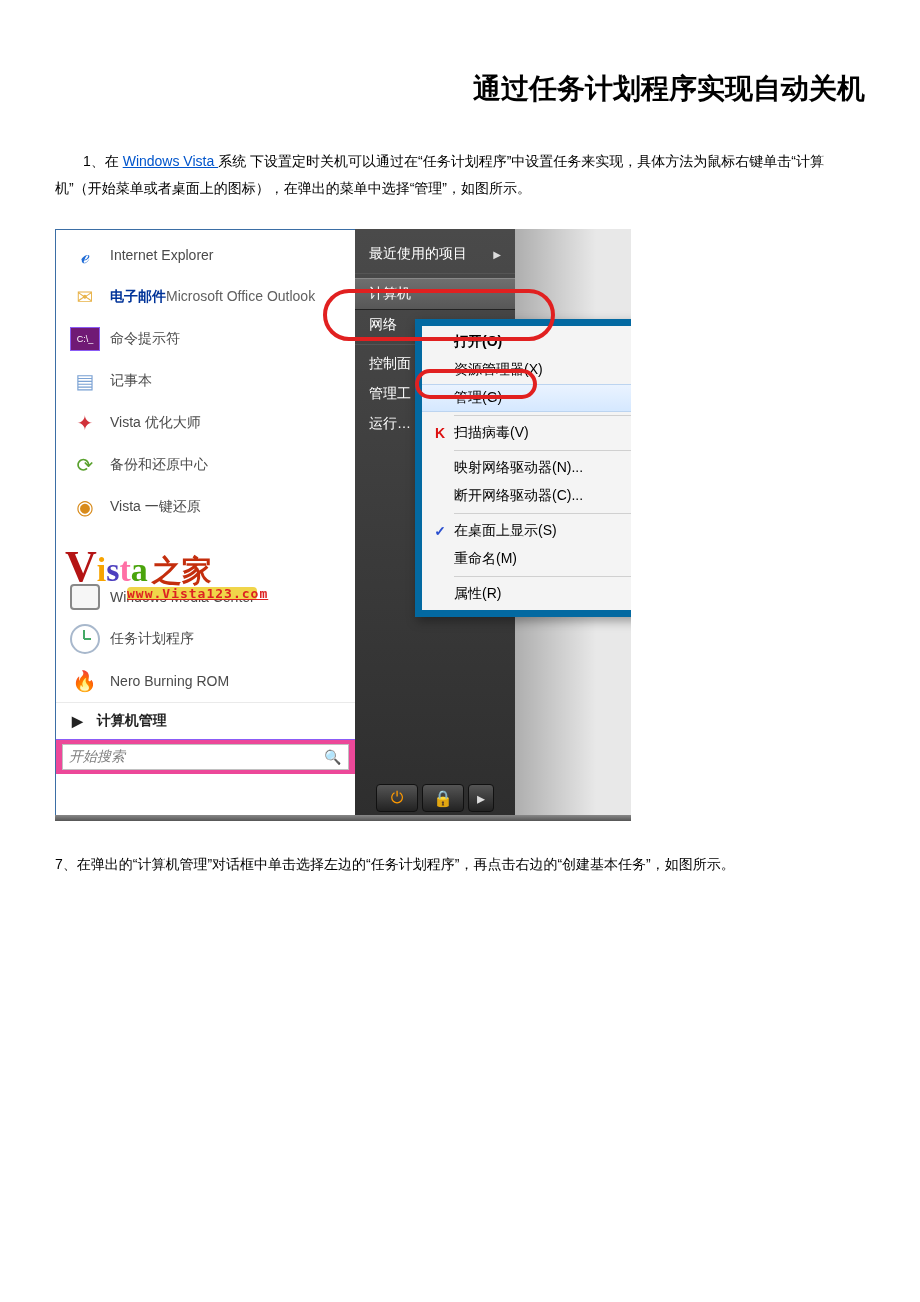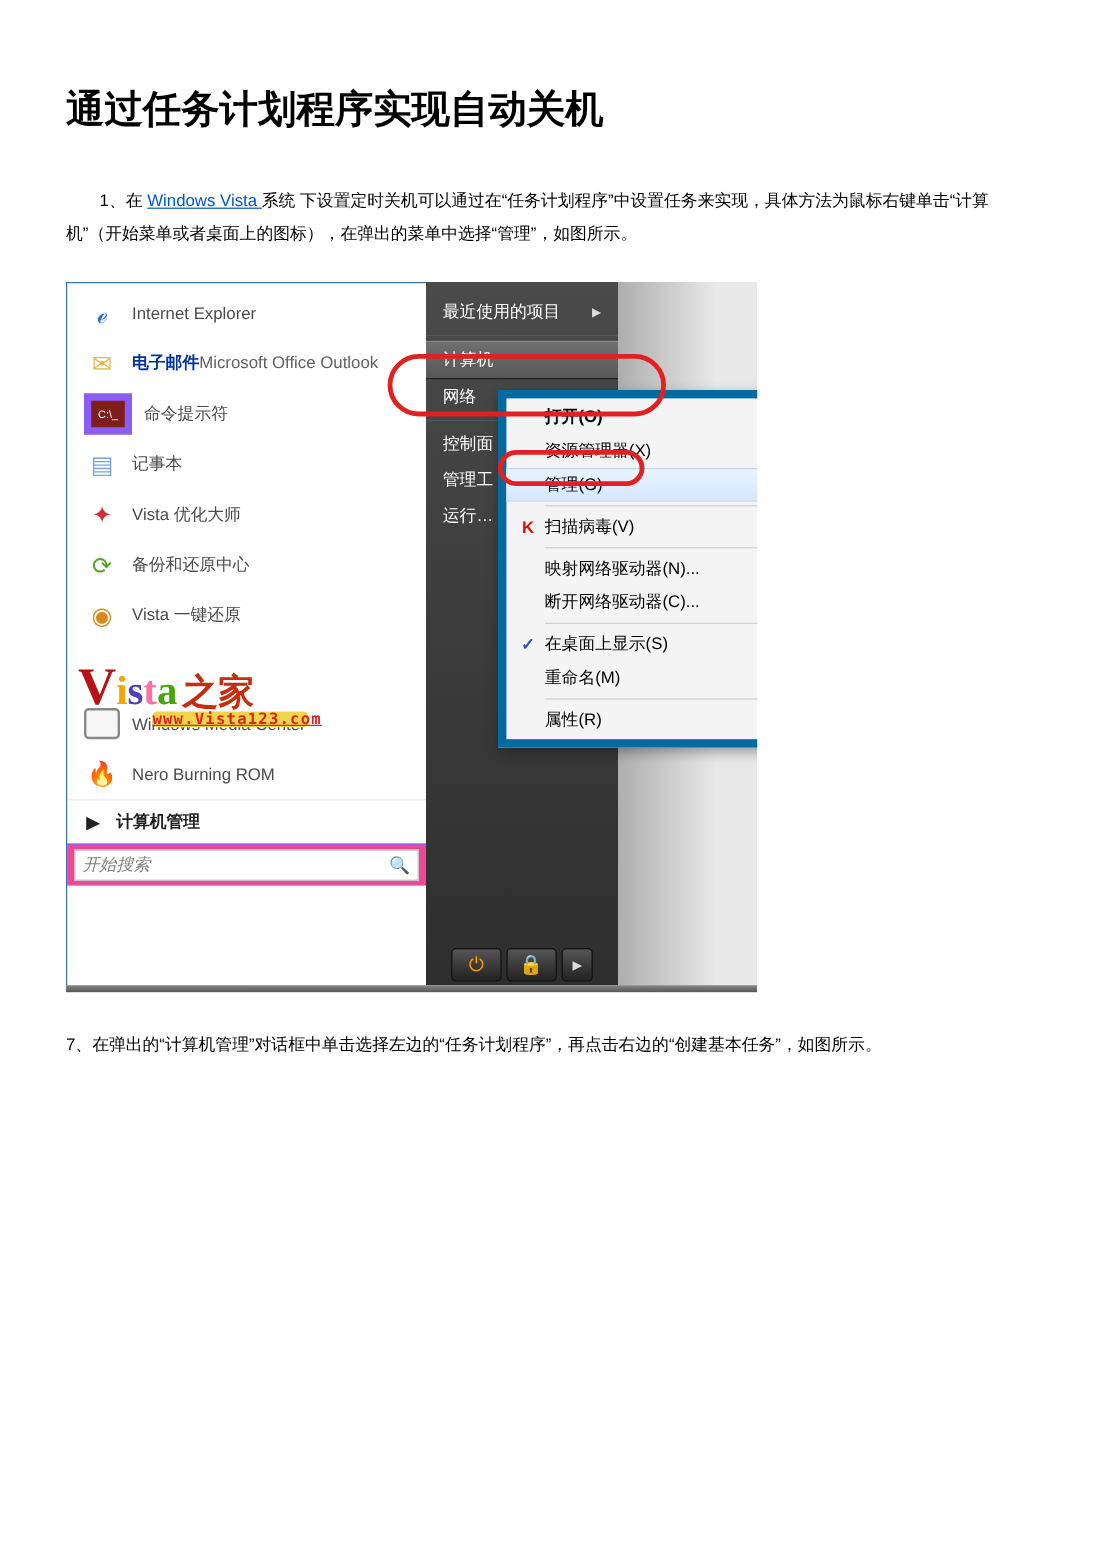--- a/index.html
+++ b/index.html
@@ -6,22 +6,22 @@
     margin: 0;
     padding: 0;
     background: white;
     font-family: "Microsoft YaHei", SimSun, sans-serif;
     width: 920px;
   }
   .page {
     padding: 60px 55px 40px 55px;
   }
   h1 {
-    text-align: left;
-    font-size: 32px;
+    text-align: right;
+    font-size: 28px;
     font-weight: bold;
     margin: 10px 0 40px 0;
   }
   .para {
     font-size: 14px;
     line-height: 1.9;
     margin: 0 0 28px 0;
     text-indent: 0;
   }
   a.link {
@@ -217,21 +217,21 @@
         <span class="txt">Internet Explorer</span>
       </div>
       <div class="item">
         <span class="ic" style="color:#e8b34a">✉</span>
         <span class="sub">
           <span class="title">电子邮件</span>
           <span class="desc">Microsoft Office Outlook</span>
         </span>
       </div>
       <div class="item">
-        <span class="ic" style="background:#7f1d1d;color:#fff;font-size:9px;border:6px solid #8b5cf6;width:28px;height:22px;">C:\_</span>
+        <span class="ic" style="background:#701a75;color:#fff;font-size:9px;border:1px solid #8b5cf6;width:28px;height:22px;">C:\_</span>
         <span class="txt">命令提示符</span>
       </div>
       <div class="item">
         <span class="ic" style="color:#7ca3d4">▤</span>
         <span class="txt">记事本</span>
       </div>
       <div class="item">
         <span class="ic" style="color:#d1323a">✦</span>
         <span class="txt">Vista 优化大师</span>
       </div>
@@ -242,20 +242,26 @@
       <div class="item">
         <span class="ic" style="color:#d88b1b">◉</span>
         <span class="txt">Vista 一键还原</span>
       </div>
       <div style="height:48px"></div>
       <div class="item">
         <span class="ic">
             <span class="tube"></span>
           </span>
         <span class="txt">Windows Media Center</span>
+      </div>
+      <div class="item">
+        <span class="ic">
+            <span class="clock"></span>
+          </span>
+        <span class="txt">任务计划程序</span>
       </div>
       <div class="item">
         <span class="ic" style="color:#c44">🔥</span>
         <span class="txt">Nero Burning ROM</span>
       </div>
       <div class="all-programs">
         <span class="arrow">▶</span>
         <span>计算机管理</span>
       </div>
       <div class="search-row">

